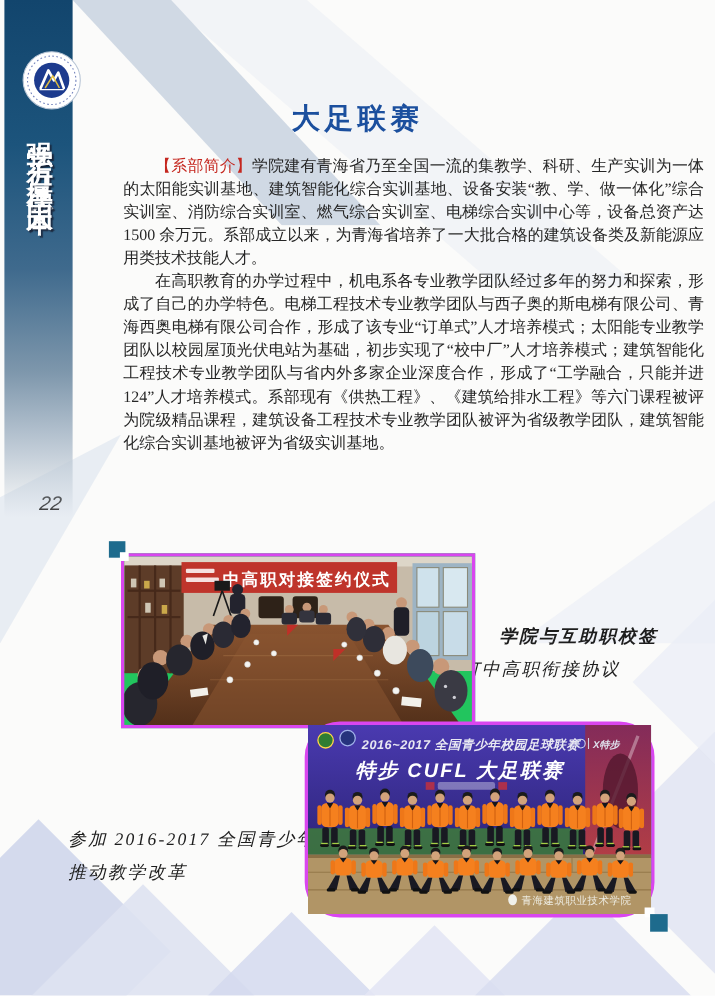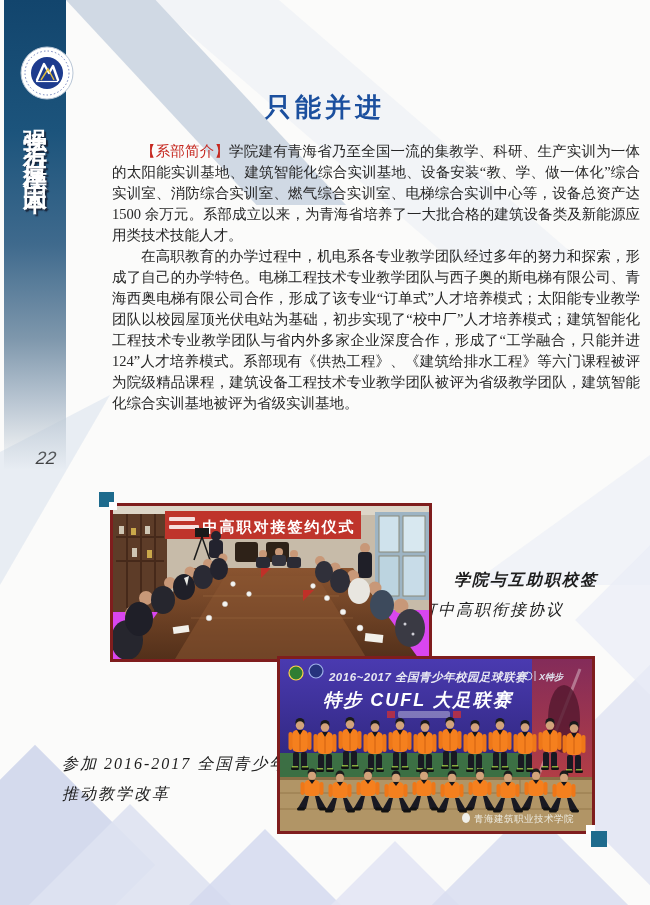--- a/index.html
+++ b/index.html
@@ -20,23 +20,23 @@
   .title{position:absolute;top:90px;left:0;width:650px;text-align:center;z-index:1;
     font-family:"Liberation Sans","DejaVu Sans",sans-serif;font-weight:bold;font-size:26px;
     color:#1b4f9e;letter-spacing:4px;}
   .article{position:absolute;left:112px;top:141px;width:528px;z-index:1;
     font-size:14.5px;line-height:21px;color:#262626;text-align:justify;}
   .article p{margin:0;text-indent:2em;}
   .red-label{color:#c5271f;}
   .pageno{position:absolute;left:36px;top:448px;z-index:1;font-style:italic;font-size:18px;
     color:#333;font-family:"Liberation Sans","DejaVu Sans",sans-serif;transform:skewX(-6deg);}
   
-  .figure{position:absolute;border:3px solid #7f1d1d;background:#d946ef;z-index:2;}
+  .figure{position:absolute;border:3px solid #d946ef;background:#22c55e;z-index:2;}
   .fig-meeting{left:110px;top:503px;width:316px;height:153px;}
-  .fig-football{left:277px;top:656px;width:312px;height:172px;}
+  .fig-football{left:277px;top:656px;width:312px;height:172px;border-radius:32px;}
   .acc{position:absolute;z-index:3;}
   .acc-teal{background:#1e6b8d;}
   .acc-white{background:#ffffff;}
   .figure svg{display:block;}
   
   .cap{position:absolute;z-index:1;font-style:italic;font-size:16px;line-height:30px;
     color:#1d1d1d;letter-spacing:2px;}
   .cap .ind{padding-left:34px;font-weight:bold;}
   .cap-meeting{left:420px;top:565px;width:222px;}
   .cap-football{left:62px;top:749px;width:242px;}
@@ -70,21 +70,21 @@
     </svg>
   </div>
   <div class="slogan">
     <span class="slogan-pair">强学</span>
     <span class="slogan-pair">力行</span>
     <span class="slogan-pair">厚德</span>
     <span class="slogan-pair">固本</span>
   </div>
   <div class="pageno">22</div>
 
-  <div class="title">只能并进</div>
+  <div class="title">大足联赛</div>
 
   <div class="article">
     <p><span class="red-label">【系部简介】</span><span>学院建有青海省乃至全国一流的集教学、科研、生产实训为一体的太阳能实训基地、建筑智能化综合实训基地、设备安装“教、学、做一体化”综合实训室、消防综合实训室、燃气综合实训室、电梯综合实训中心等，设备总资产达 1500 余万元。系部成立以来，为青海省培养了一大批合格的建筑设备类及新能源应用类技术技能人才。</span></p>
     <p>在高职教育的办学过程中，机电系各专业教学团队经过多年的努力和探索，形成了自己的办学特色。电梯工程技术专业教学团队与西子奥的斯电梯有限公司、青海西奥电梯有限公司合作，形成了该专业“订单式”人才培养模式；太阳能专业教学团队以校园屋顶光伏电站为基础，初步实现了“校中厂”人才培养模式；建筑智能化工程技术专业教学团队与省内外多家企业深度合作，形成了“工学融合，只能并进 124”人才培养模式。系部现有《供热工程》、《建筑给排水工程》等六门课程被评为院级精品课程，建筑设备工程技术专业教学团队被评为省级教学团队，建筑智能化综合实训基地被评为省级实训基地。</p>
   </div>
 
   <div class="figure fig-meeting">
     <div class="acc acc-teal" style="left:-14px;top:-14px;width:15px;height:15px;"></div>
     <div class="acc acc-white" style="left:-4px;top:-4px;width:8px;height:8px;"></div>
     <svg width="316" height="153" viewBox="0 0 316 153">

